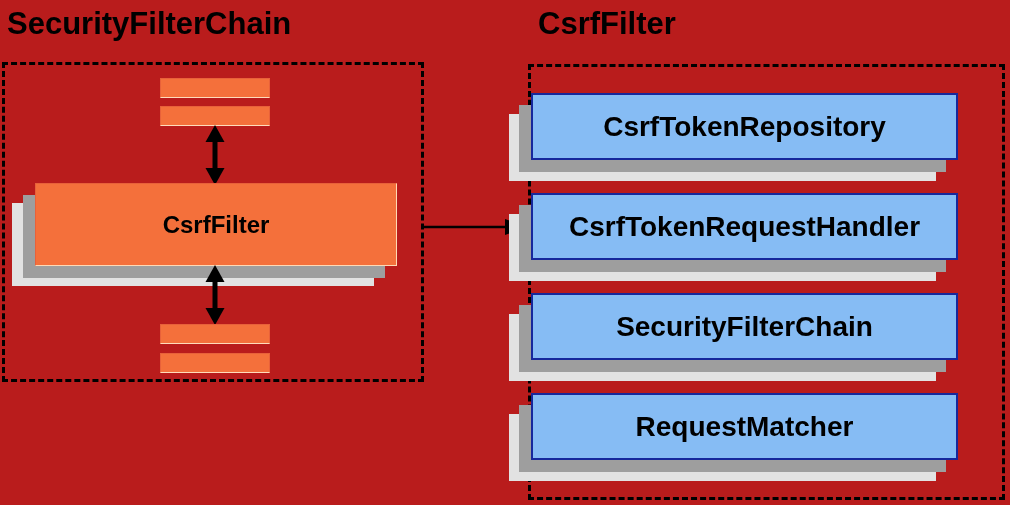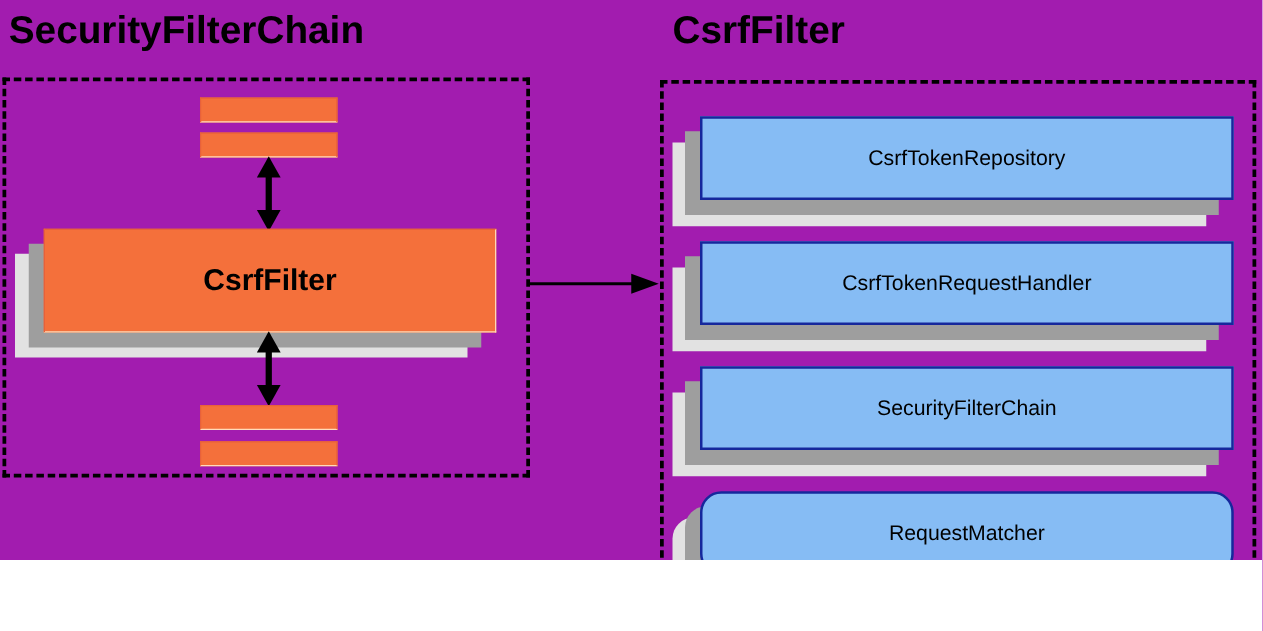--- a/index.html
+++ b/index.html
@@ -3,22 +3,22 @@
 <meta charset="utf-8">
 <style>
   html, body {
     margin: 0;
     padding: 0;
     background: #ffffff;
   }
   .canvas {
     position: relative;
     width: 1010px;
-    height: 448px;
-    background: #a21caf;
+    height: 505px;
+    background: #b91c1c;
     font-family: "Liberation Sans", sans-serif;
     overflow: hidden;
   }
   .panel-title {
     position: absolute;
     font-size: 31px;
     font-weight: bold;
     color: #000000;
     white-space: nowrap;
   }
@@ -65,39 +65,39 @@
     display: flex;
     align-items: center;
     justify-content: center;
     font-size: 24px;
     font-weight: bold;
     color: #000000;
   }
 
   .blue-box {
     position: absolute;
-    left: 560px;
+    left: 531px;
     width: 427px;
     height: 67px;
     background: var(--blue-fill, #86BCF4);
     border: 2px solid var(--blue-border, #16289C);
     box-sizing: border-box;
     box-shadow: -12px 12px 0 var(--shadow-dark, #9E9E9E),
                 -22px 21px 0 var(--shadow-light, #E2E2E2);
     display: flex;
     align-items: center;
     justify-content: center;
-    font-size: 17px;
-    font-weight: normal;
+    font-size: 28px;
+    font-weight: bold;
     color: #000000;
   }
   .blue-1 { top: 93px; }
   .blue-2 { top: 193px; align-items: center; }
   .blue-3 { top: 293px; }
-  .blue-4 { top: 393px; border-radius: 17px; }
+  .blue-4 { top: 393px; }
 
   .arrow-svg { position: absolute; display: block; }
   .varrow-1 { left: 197px; top: 125px; }
   .varrow-2 { left: 197px; top: 265px; }
   .harrow   { left: 424px; top: 213px; }
 </style>
 </head>
 <body>
 
 <div class="canvas">

